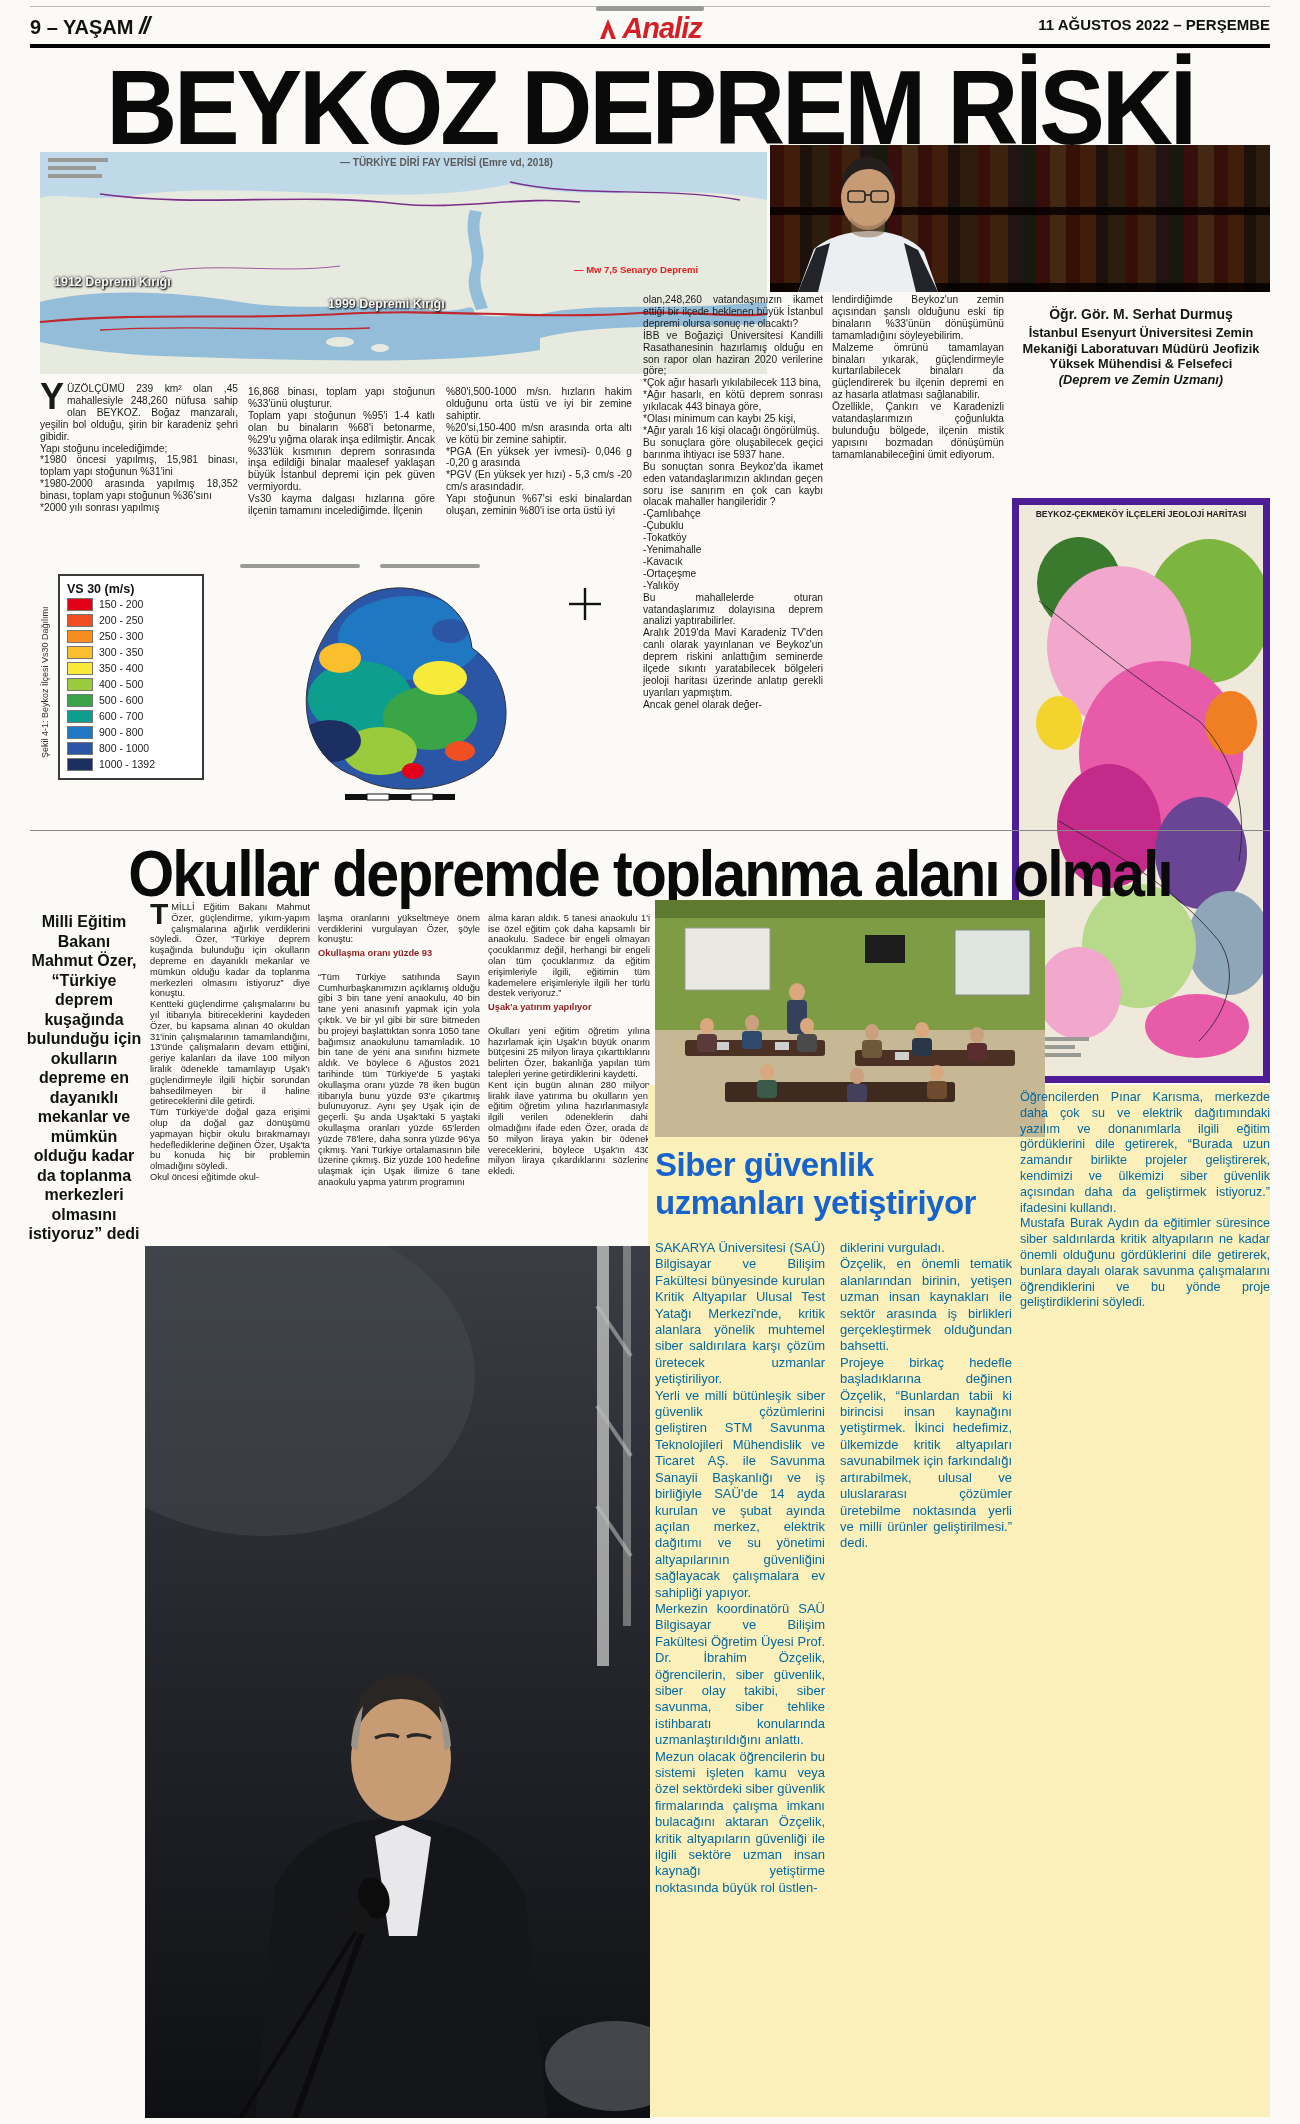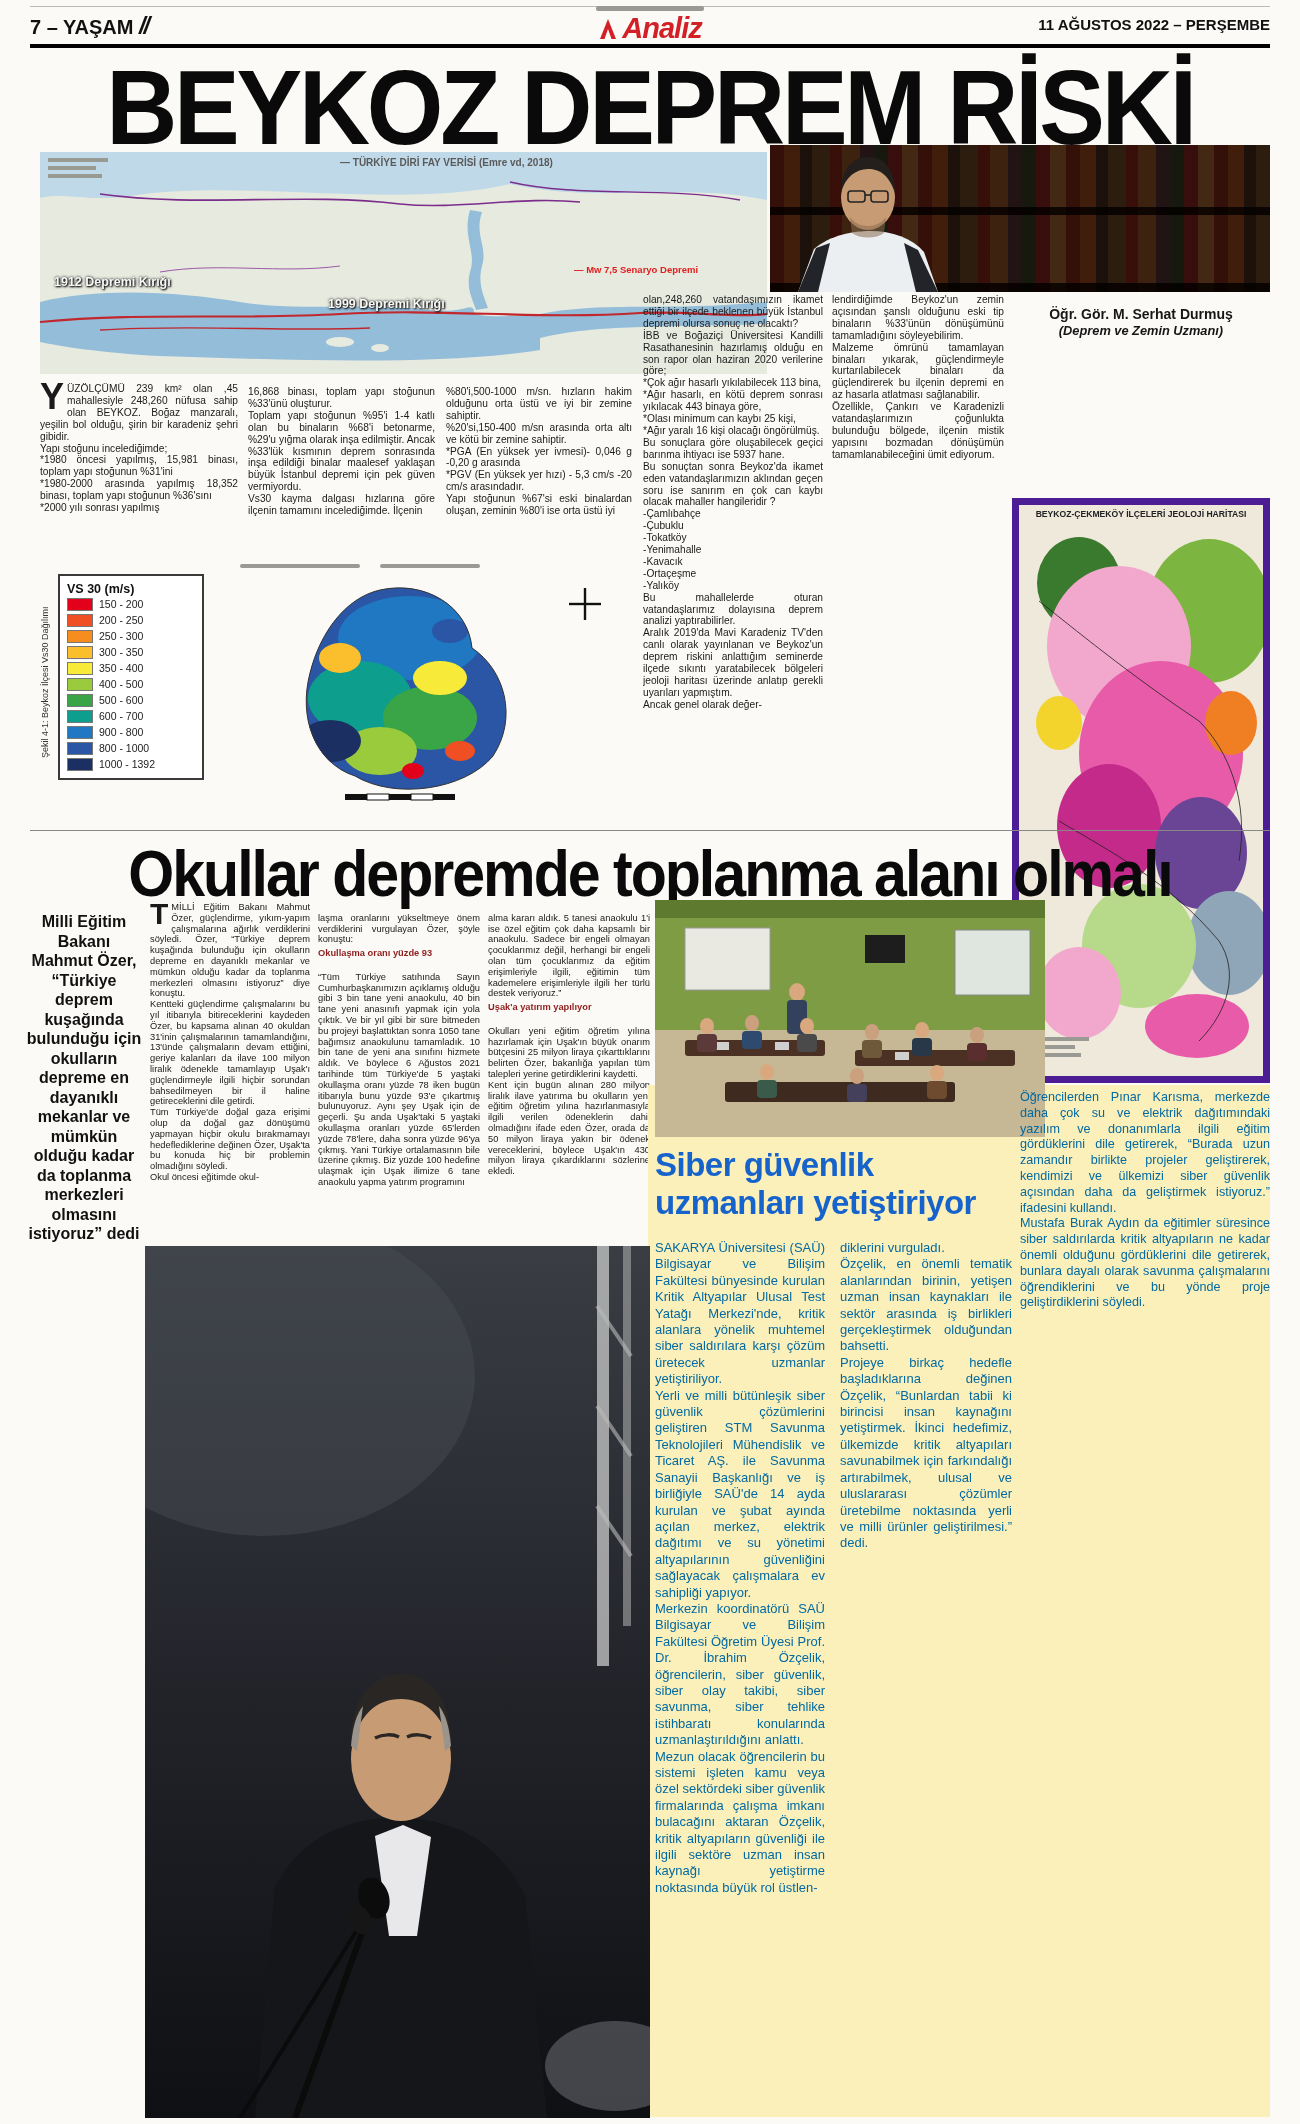--- a/index.html
+++ b/index.html
@@ -21,21 +21,21 @@
   .sw{width:24px;height:11px;border:1px solid #777;margin-right:6px;flex:0 0 auto;}
   .lg-label{font-size:10.5px;color:#222;white-space:nowrap;}
   .barline{position:absolute;background:#9a9a95;border-radius:2px;}
   .byline{position:absolute;text-align:center;font-weight:bold;color:#161616;}
   .photo{position:absolute;overflow:hidden;}
 </style>
 </head>
 <body>
 
 <div class="abs" style="left:30px;top:6px;width:1240px;height:1px;background:#bbb;"></div>
-<div class="abs" style="left:30px;top:12px;font-size:20px;font-weight:bold;"><span>7 – YAŞAM</span> <span style="font-style:italic;font-size:24px;letter-spacing:-2px;">//</span></div>
+<div class="abs" style="left:30px;top:12px;font-size:20px;font-weight:bold;"><span>9 – YAŞAM</span> <span style="font-style:italic;font-size:24px;letter-spacing:-2px;">//</span></div>
 <div class="abs" style="left:560px;top:6px;width:180px;text-align:center;">
   <div class="barline" style="position:relative;margin:0 auto;width:108px;height:5px;"></div>
   <div style="margin-top:1px;display:flex;align-items:center;justify-content:center;gap:4px;text-align:right;">
     <svg width="20" height="22" viewBox="0 0 20 22">
         <path d="M10 1 L18 21 L13.5 21 L10 11 L6.5 21 L2 21 Z" fill="#d31f26"></path>
       </svg>
     <span style="color:#d31f26;font-weight:bold;font-style:italic;font-size:29px;letter-spacing:-1px;">Analiz</span>
   </div>
 </div>
 <div class="abs" style="right:30px;top:16px;font-size:15px;font-weight:bold;">11 AĞUSTOS 2022 – PERŞEMBE</div>
@@ -111,20 +111,21 @@
 -Yalıköy
 Bu mahallelerde oturan vatandaşlarımız dolayısına deprem analizi yaptırabilirler.
 Aralık 2019'da Mavi Karadeniz TV'den canlı olarak yayınlanan ve Beykoz'un deprem riskini anlattığım seminerde ilçede sıkıntı yaratabilecek bölgeleri jeoloji haritası üzerinde anlatıp gerekli uyarıları yapmıştım.
 Ancak genel olarak değer-</div>
 <div class="col a1col" style="left:832px;top:294px;width:172px;height:240px;">lendirdiğimde Beykoz'un zemin açısından şanslı olduğunu eski tip binaların %33'ünün dönüşümünü tamamladığını söyleyebilirim.
 Malzeme ömrünü tamamlayan binaları yıkarak, güçlendirmeyle kurtarılabilecek binaları da güçlendirerek bu ilçenin depremi en az hasarla atlatması sağlanabilir.
 Özellikle, Çankırı ve Karadenizli vatandaşlarımızın çoğunlukta bulunduğu bölgede, ilçenin mistik yapısını bozmadan dönüşümün tamamlanabileceğini ümit ediyorum.</div>
 
 <div class="byline" style="left:1012px;top:306px;width:258px;">
   <div style="font-size:14px;line-height:17px;">Öğr. Gör. M. Serhat Durmuş</div>
+  <div style="font-size:12.8px;line-height:15.5px;margin-top:2px;">İstanbul Esenyurt Üniversitesi Zemin Mekaniği Laboratuvarı Müdürü Jeofizik Yüksek Mühendisi &amp; Felsefeci</div>
   <div style="font-size:12.8px;line-height:15.5px;font-style:italic;">(Deprem ve Zemin Uzmanı)</div>
 </div>
 
 <div class="photo" style="left:1012px;top:498px;width:258px;height:585px;background:#efe9dc;border:7px solid #4c1d95;box-sizing:border-box;">
   <div style="text-align:center;font-size:8.6px;font-weight:bold;padding-top:4px;color:#222;">BEYKOZ-ÇEKMEKÖY İLÇELERİ JEOLOJİ HARİTASI</div>
   <svg width="256" height="540" viewBox="0 0 256 540" style="margin-top:2px;">
     <rect width="256" height="540" fill="#efe9dc"></rect>
     <ellipse cx="190" cy="90" rx="62" ry="72" fill="#7cb53f"></ellipse>
     <ellipse cx="60" cy="62" rx="42" ry="46" fill="#397a2e"></ellipse>
     <ellipse cx="100" cy="125" rx="72" ry="80" fill="#f2a7cc"></ellipse>

